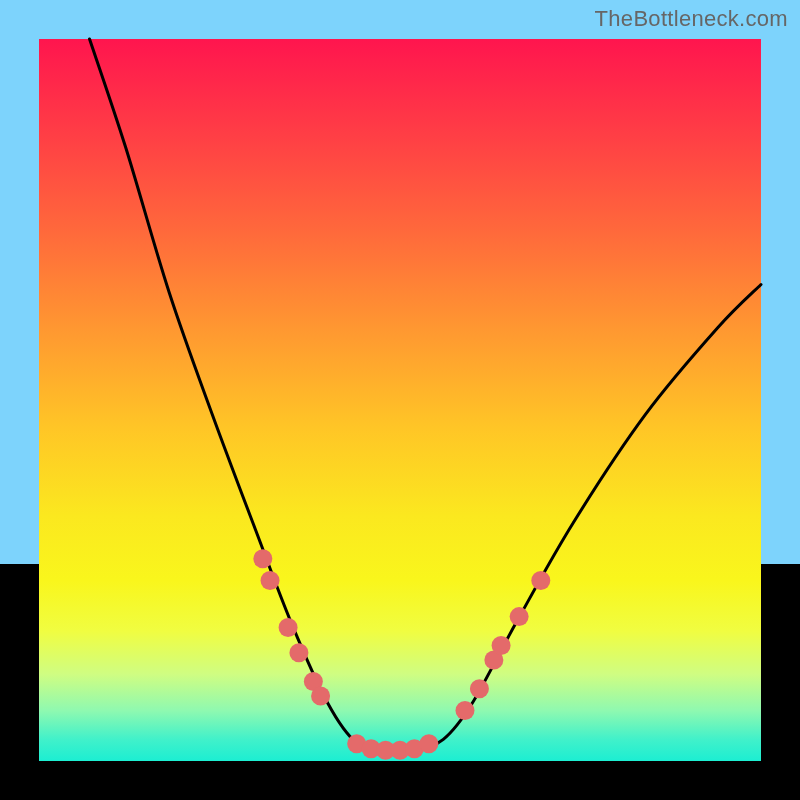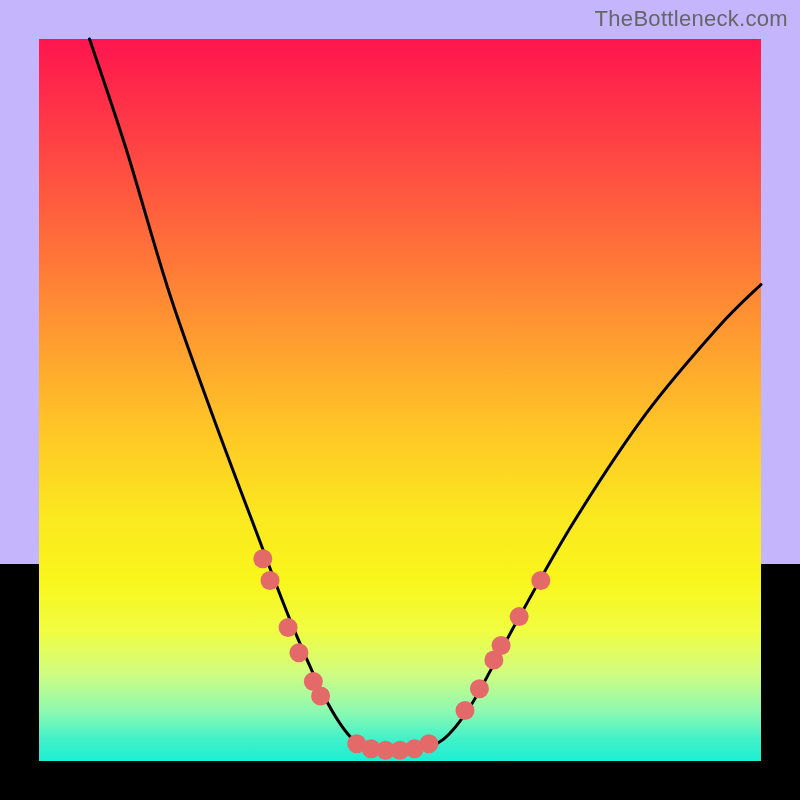--- a/index.html
+++ b/index.html
@@ -8,21 +8,21 @@
     width: 800px;
     height: 800px;
     overflow: hidden;
     background: #000;
     font-family: Arial, Helvetica, sans-serif;
   }
   .frame {
     position: relative;
     width: 800px;
     height: 564px;
-    background: #c4b5fd;
+    background: #7dd3fc;
   }
   .plot-area {
     position: absolute;
     left: 39px;
     top: 39px;
     width: 722px;
     height: 722px;
     
     background: linear-gradient(
       to bottom,

